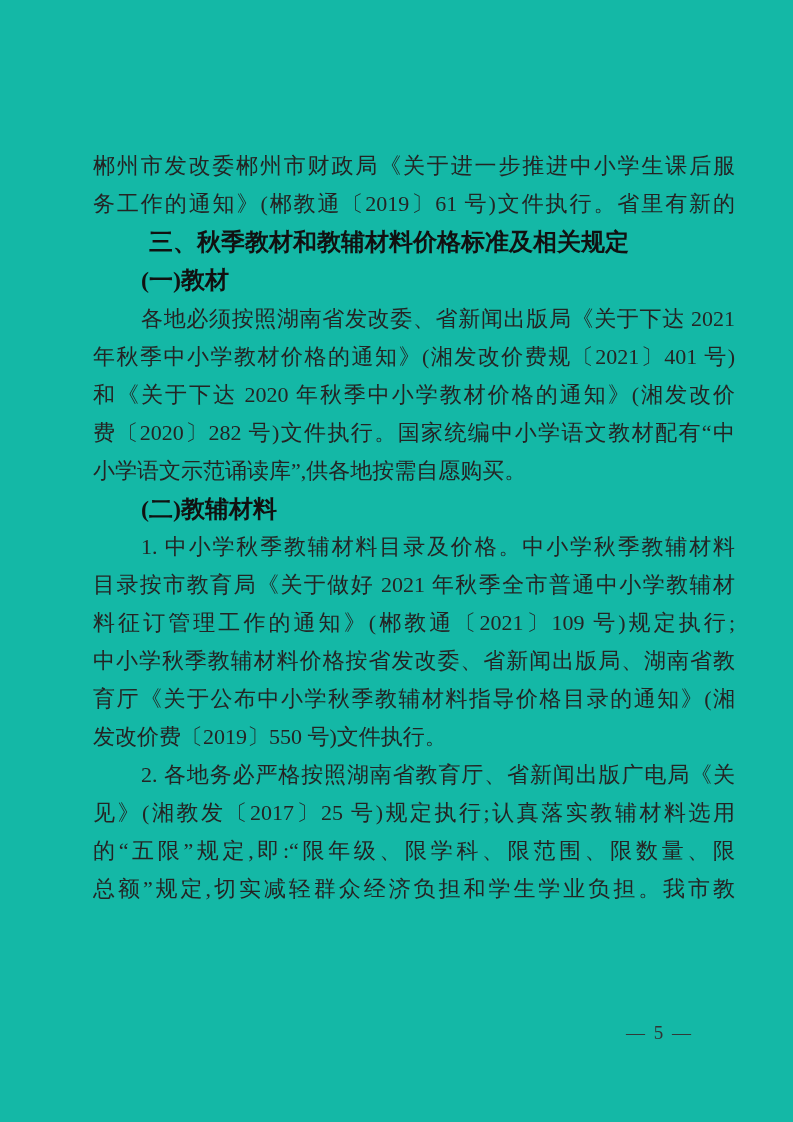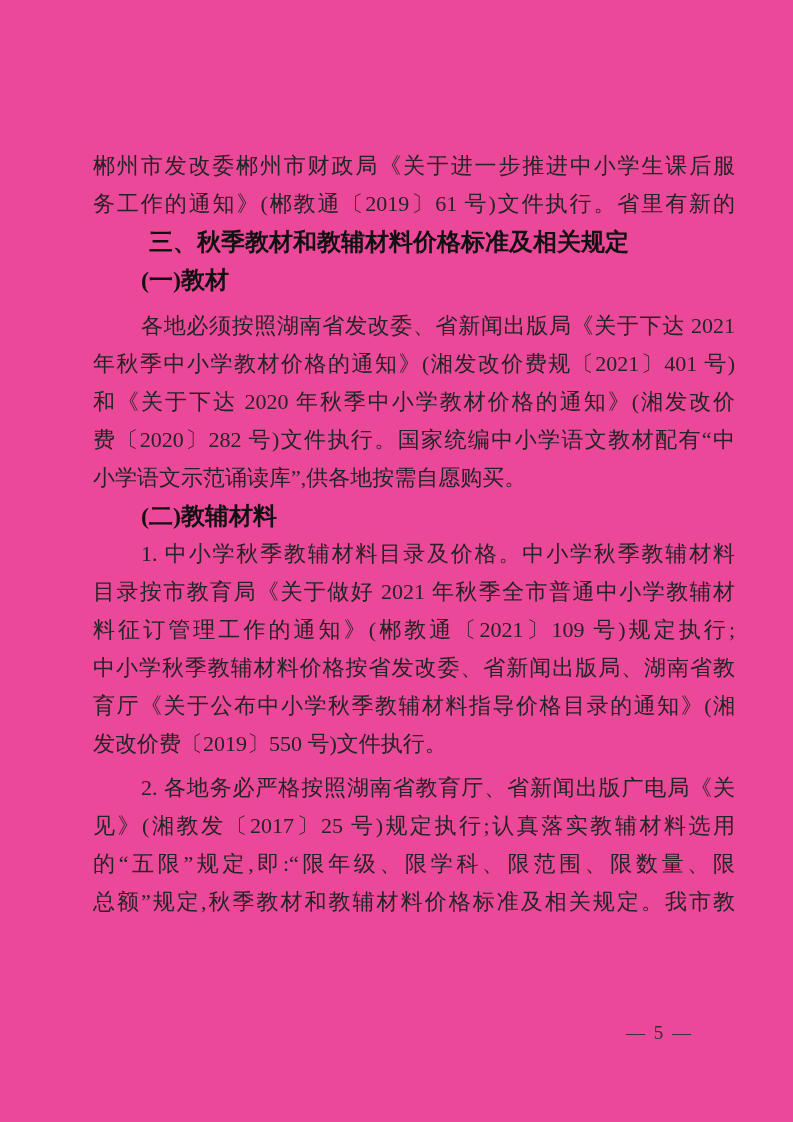--- a/index.html
+++ b/index.html
@@ -4,21 +4,21 @@
 <style>
   html, body {
     margin: 0;
     padding: 0;
     background: #ffffff;
   }
   .page {
     position: relative;
     width: 793px;
     height: 1122px;
-    background: #ec4899;
+    background: #14b8a6;
     font-family: "Liberation Serif", "DejaVu Serif", serif;
     color: #242424;
     overflow: hidden;
   }
   .textblock {
     position: absolute;
     left: 93px;
     top: 147px;
     width: 642px;
   }
@@ -45,22 +45,22 @@
     text-align-last: left;
   }
   .h2 {
     font-weight: 700;
     font-size: 24px;
     color: #111111;
     text-indent: 48px;
     text-align-last: left;
   }
   .para { margin: 0; }
-  .para.gap-sm { margin-top: 8px; }
-  .para.gap-md { margin-top: 6px; }
+  .para.gap-sm { margin-top: 1px; }
+  .para.gap-md { margin-top: 0; }
   .footer-pagenum {
     position: absolute;
     top: 1021px;
     right: 100px;
     font-size: 19px;
     line-height: 24px;
     color: #333333;
     letter-spacing: 2px;
   }
 </style>
@@ -95,19 +95,19 @@
       <div class="line">料征订管理工作的通知》(郴教通〔2021〕109 号)规定执行;</div>
       <div class="line">中小学秋季教辅材料价格按省发改委、省新闻出版局、湖南省教</div>
       <div class="line">育厅《关于公布中小学秋季教辅材料指导价格目录的通知》(湘</div>
       <div class="line end">发改价费〔2019〕550 号)文件执行。</div>
     </div>
 
     <div class="para gap-md">
       <div class="line indent">2. 各地务必严格按照湖南省教育厅、省新闻出版广电局《关</div>
       <div class="line">见》(湘教发〔2017〕25 号)规定执行;认真落实教辅材料选用</div>
       <div class="line">的“五限”规定,即:“限年级、限学科、限范围、限数量、限</div>
-      <div class="line">总额”规定,秋季教材和教辅材料价格标准及相关规定。我市教</div>
+      <div class="line">总额”规定,切实减轻群众经济负担和学生学业负担。我市教</div>
     </div>
 
   </div>
 
   <div class="footer-pagenum">— 5 —</div>
 </div>
 
 </body></html>

